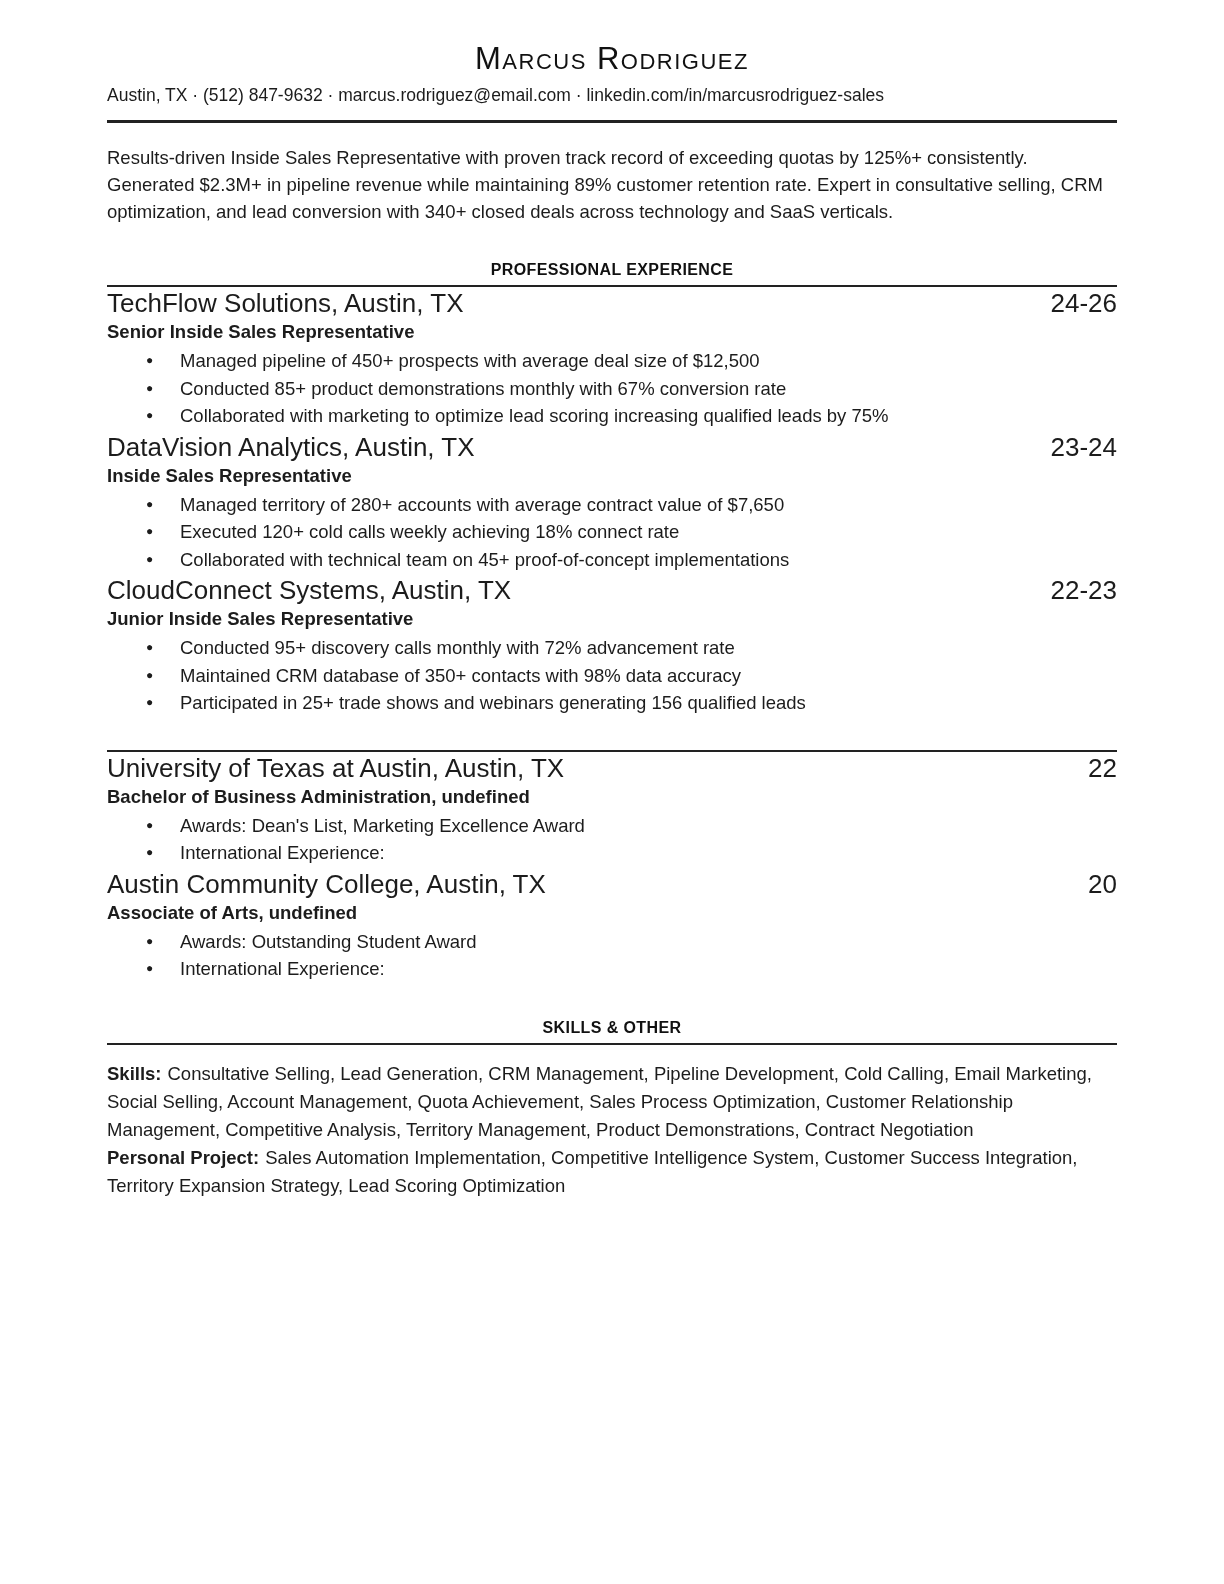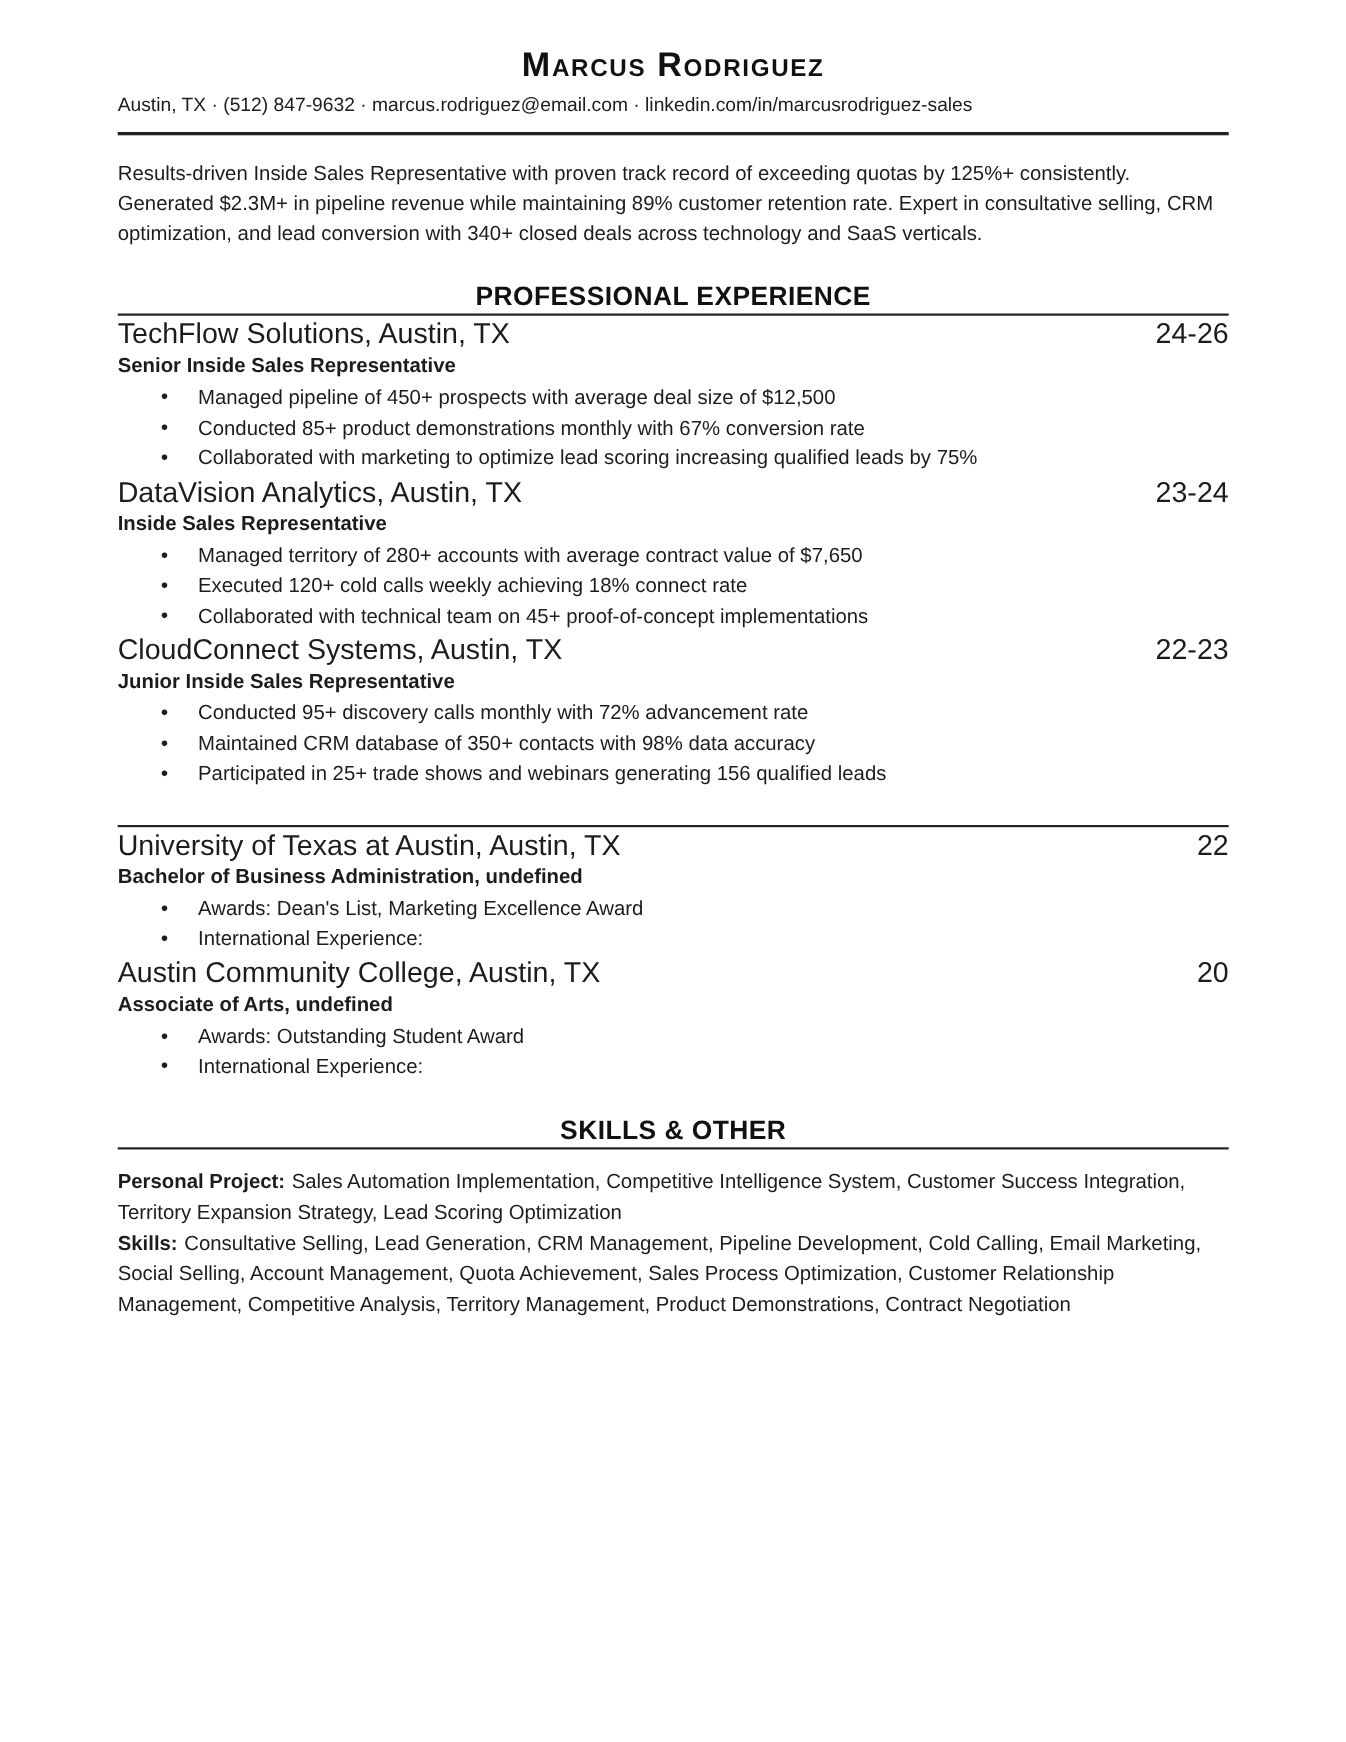--- a/index.html
+++ b/index.html
@@ -15,21 +15,21 @@
   .page {
     width: 1010px;
     margin: 0 auto;
     padding-top: 40px;
   }
 
   
   .name {
     text-align: center;
     font-size: 31px;
-    font-weight: 700;
+    font-weight: 400;
     font-variant: small-caps;
     letter-spacing: 1.5px;
     line-height: 38px;
     color: #111;
   }
   .contact {
     font-size: 17.5px;
     line-height: 24px;
     margin-top: 5px;
     color: #1c1c1c;
@@ -46,21 +46,21 @@
     text-align: left;
     font-size: 18.5px;
     line-height: 27px;
     color: #1c1c1c;
   }
 
   
   .section { margin-top: 33px; }
   .section-title {
     text-align: center;
-    font-size: 24px;
+    font-size: 16px;
     font-weight: 700;
     letter-spacing: 0.4px;
     line-height: 24px;
     color: #111;
   }
   .section-rule {
     border: none;
     border-top: 2.5px solid #222;
     margin-top: 3px;
   }
@@ -189,18 +189,18 @@
         <li>Awards: Outstanding Student Award</li>
         <li>International Experience:</li>
       </ul>
     </div>
   </div>
 
   <div class="section">
     <div class="section-title">SKILLS &amp; OTHER</div>
     <hr class="section-rule">
     <div class="skills-body">
+      <p class="skill-line"><span class="lbl">Skills:</span><span>Consultative Selling, Lead Generation, CRM Management, Pipeline Development, Cold Calling, Email Marketing, Social Selling, Account Management, Quota Achievement, Sales Process Optimization, Customer Relationship Management, Competitive Analysis, Territory Management, Product Demonstrations, Contract Negotiation</span></p>
       <p class="skill-line"><span class="lbl">Personal Project:</span><span>Sales Automation Implementation, Competitive Intelligence System, Customer Success Integration, Territory Expansion Strategy, Lead Scoring Optimization</span></p>
-      <p class="skill-line"><span class="lbl">Skills:</span><span>Consultative Selling, Lead Generation, CRM Management, Pipeline Development, Cold Calling, Email Marketing, Social Selling, Account Management, Quota Achievement, Sales Process Optimization, Customer Relationship Management, Competitive Analysis, Territory Management, Product Demonstrations, Contract Negotiation</span></p>
     </div>
   </div>
 
 </div>
 
 </body></html>

